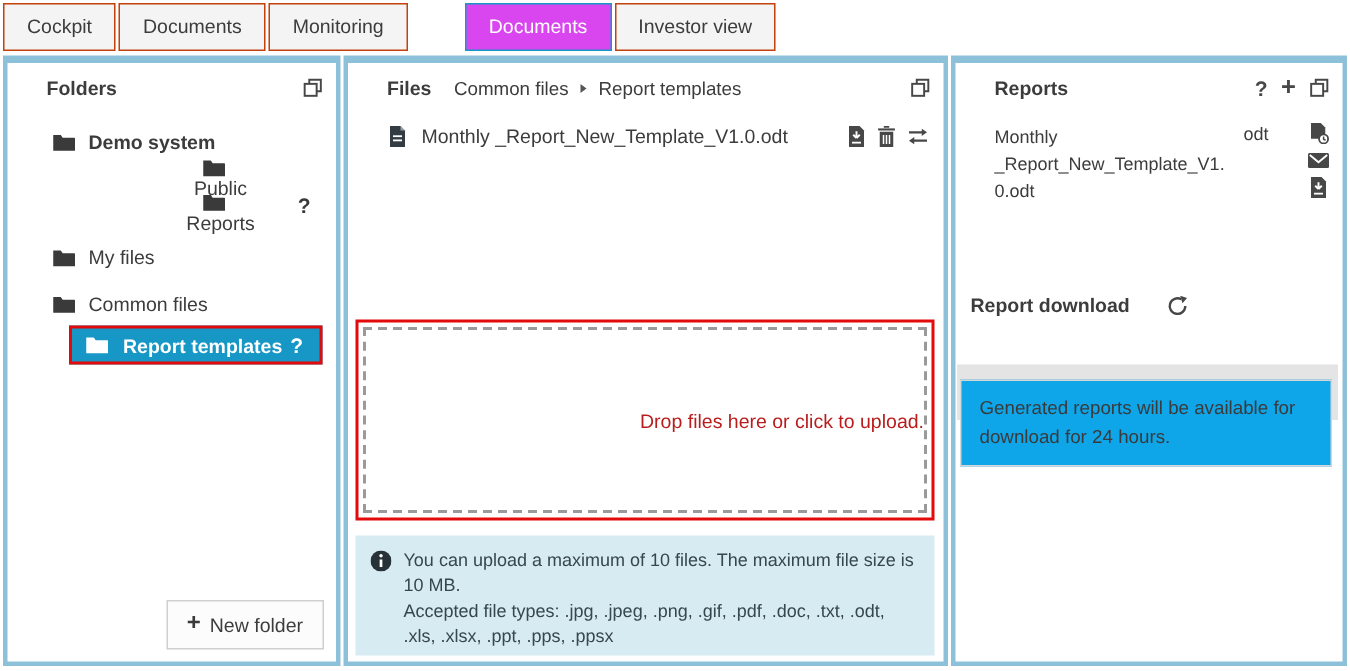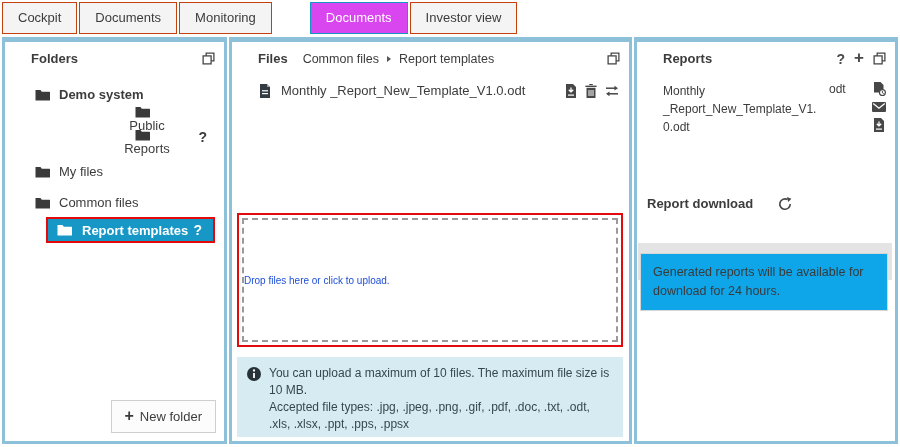--- a/index.html
+++ b/index.html
@@ -60,22 +60,22 @@
                border-bottom:3.5px solid transparent; margin:0 8px; }
   .file-row { display:flex; align-items:center; margin:13px 10px 0 11px; }
   .file-row .doc-ico { display:inline-flex; color:#333c42; }
   .file-name { margin-left:10px; font-size:13px; color:#3c3c3c; }
   .file-actions { margin-left:auto; display:flex; align-items:center; gap:8px; color:#333c42; }
   .dropzone-outer {
     position:absolute; left:5px; right:6px; top:171px; height:134px;
     border:2px solid #e20a0a; padding:3px; background:#fff; cursor:pointer;
   }
   .dropzone-inner {
-    height:100%; border:2px dashed #9a9a9a; display:flex; align-items:center; justify-content:flex-start;
-    color:#1d4ed8; font-size:10px;
+    height:100%; border:2px dashed #9a9a9a; display:flex; align-items:center; justify-content:flex-end;
+    color:#b91c1c; font-size:13px;
   }
   .upload-info {
     position:absolute; left:5px; right:6px; top:315px; height:80px; overflow:hidden;
     background:#d7ebf2; padding:8px 10px; display:flex; gap:8px;
     font-size:12px; line-height:1.42; color:#37474f;
   }
   .upload-info .info-ico { flex-shrink:0; margin-top:2px; }
   
   .report-entry { display:flex; margin:12px 9px 0 10px; align-items:flex-start; }
   .entry-name { width:158px; font-size:12px; line-height:1.5; overflow-wrap:anywhere; color:#3c3c3c; }

